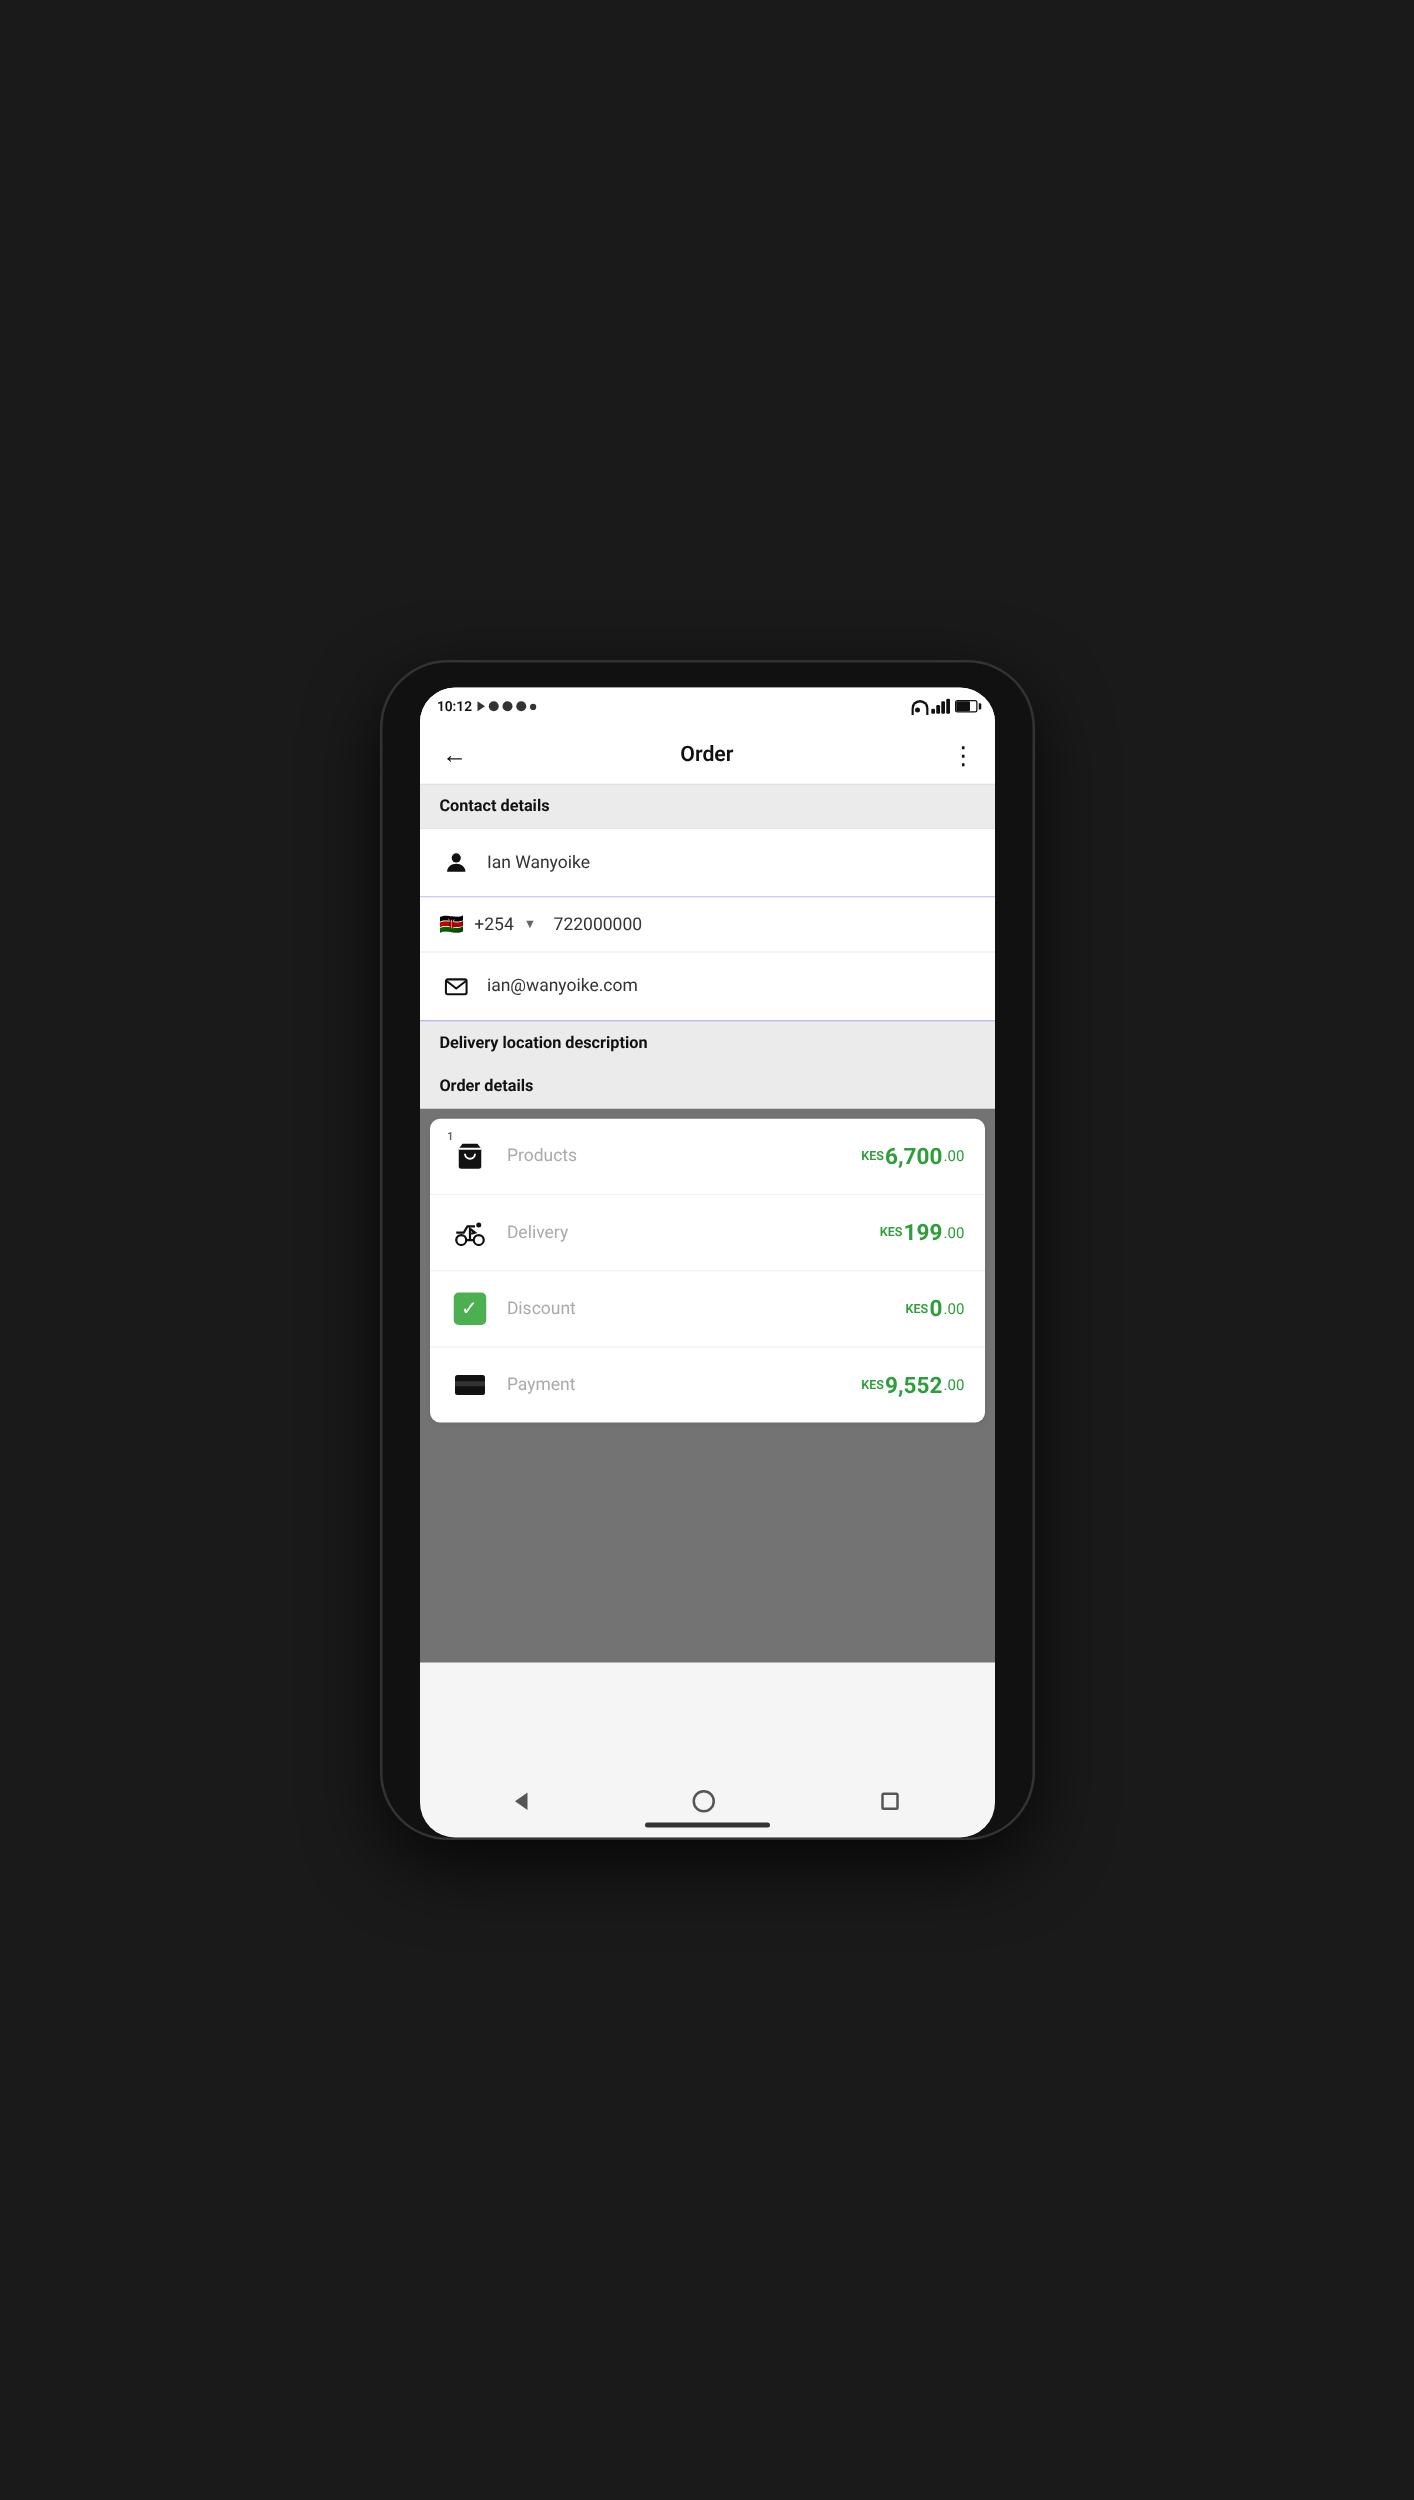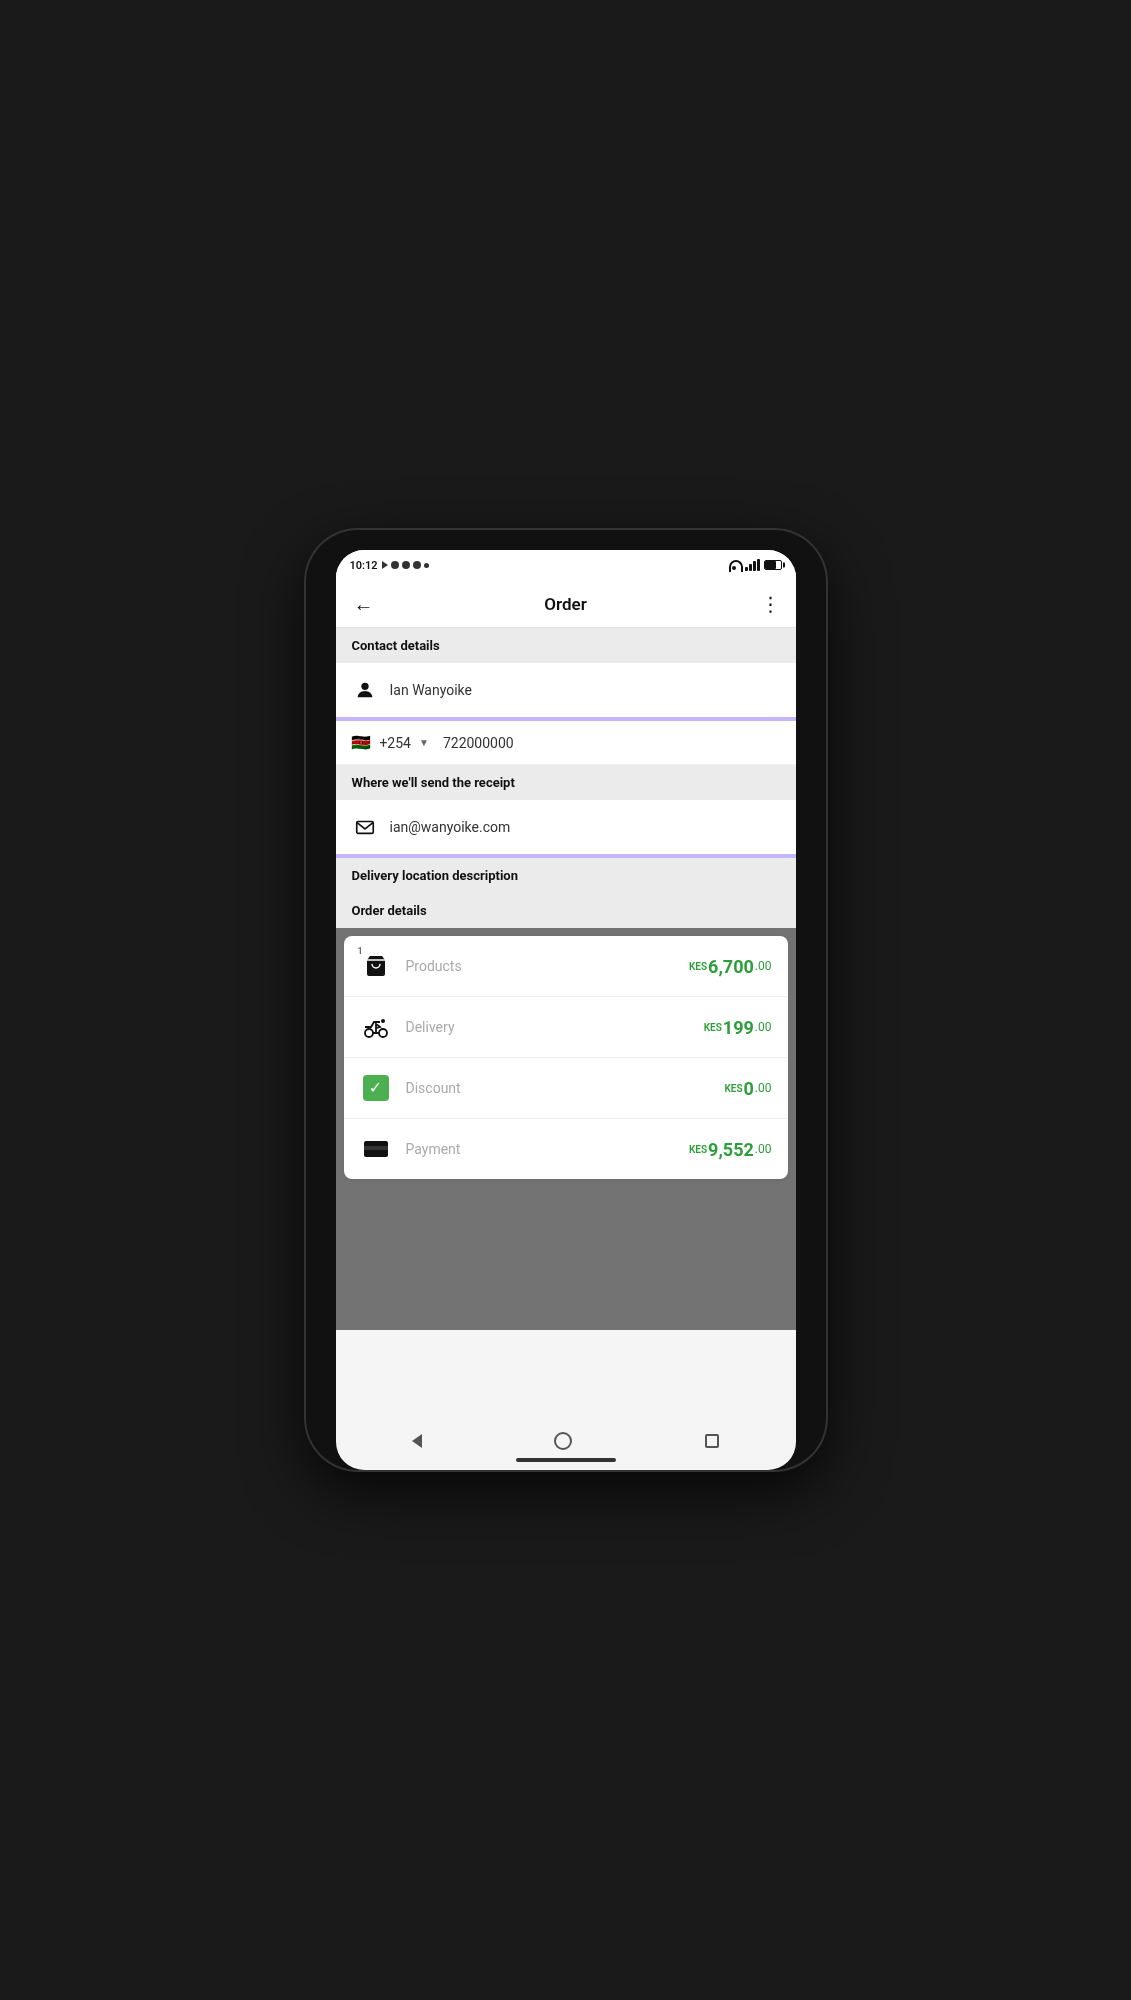--- a/index.html
+++ b/index.html
@@ -247,21 +247,21 @@
     }
 
     .section-body {
       background: white;
     }
 
     .row {
       display: flex;
       align-items: center;
       padding: 14px 16px;
-      border-bottom: 4px solid #c4b5fd;
+      border-bottom: 1px solid #c4b5fd;
       background: white;
       gap: 12px;
     }
 
     .row-icon {
       width: 26px;
       height: 26px;
       display: flex;
       align-items: center;
       justify-content: center;
@@ -518,21 +518,20 @@
         </div>
 
         <div class="phone-row">
           <span class="flag-emoji">🇰🇪</span>
           <span class="country-code">+254</span>
           <span class="dropdown-arrow">▼</span>
           <span class="phone-number">722000000</span>
         </div>
       </div>
 
-      <div class="section-header">Where we'll send the receipt</div>
       <div class="section-body">
         <div class="row">
           <div class="row-icon">
             <svg class="icon-svg" viewBox="0 0 24 24" fill="none" xmlns="http://www.w3.org/2000/svg">
               <rect x="3" y="6" width="18" height="13" rx="1.5" stroke="#111" stroke-width="1.8" fill="none"></rect>
               <path d="M3 7l9 7 9-7" stroke="#111" stroke-width="1.8" fill="none"></path>
             </svg>
           </div>
           <div class="row-text">ian@wanyoike.com</div>
         </div>

